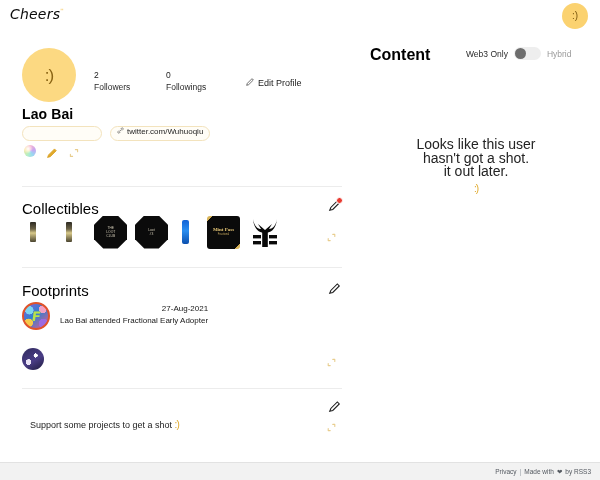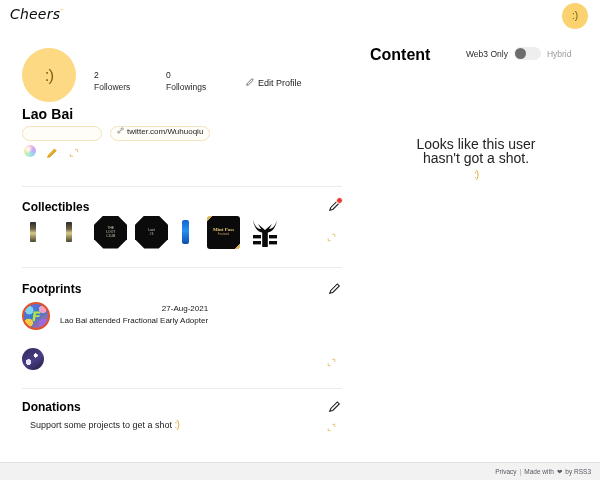--- a/index.html
+++ b/index.html
@@ -227,22 +227,22 @@
     letter-spacing: -1px;
   }
 
   
   .section {
     position: absolute;
     left: 22px;
     width: 320px;
   }
   .sec-title {
-    font-size: 12px;
-    font-weight: bold;
+    font-size: 15px;
+    font-weight: normal;
     color: #000;
   }
   .sec-divider {
     position: absolute;
     left: 22px;
     width: 320px;
     height: 1px;
     background: #ececec;
   }
   .sec-edit {
@@ -493,20 +493,21 @@
     <span class="toggle-label">Web3 Only</span>
     <span class="switch">
       <span class="knob"></span>
     </span>
     <span class="toggle-label off">Hybrid</span>
   </div>
 
   <div class="empty-state">
     <div class="empty-line">Looks like this user</div>
     <div class="empty-line">hasn't got a shot.</div>
+    <div class="empty-line">it out later.</div>
     <div class="empty-smiley">:)</div>
   </div>
 
   <div class="sec-divider" style="top:186px;"></div>
   <div class="section" style="top:200px;">
     <div class="sec-title">Collectibles</div>
   </div>
   <div class="sec-edit" style="left:328px; top:198px;">
     <svg width="13" height="13" viewBox="0 0 12 12">
         <path d="M1.6 10.4l1-2.6 6-6 1.8 1.8-6 6z" fill="none" stroke="#1c1c1c" stroke-width="1"></path>
@@ -582,23 +583,20 @@
       <span class="fp-badge-inner">F</span>
     </div>
     <div class="fp-text">
       <div class="fp-line">27-Aug-2021</div>
       <div class="fp-line">Lao Bai attended Fractional Early Adopter</div>
     </div>
   </div>
   <div class="fp-badge2" style="top:348px;"></div>
 
   <div class="sec-divider" style="top:388px;"></div>
-  <div class="section" style="top:400px;">
-    <div class="sec-title">Donations</div>
-  </div>
   <div class="sec-edit" style="left:328px; top:399px;">
     <svg width="13" height="13" viewBox="0 0 12 12">
         <path d="M1.6 10.4l1-2.6 6-6 1.8 1.8-6 6z" fill="none" stroke="#1c1c1c" stroke-width="1"></path>
       </svg>
   </div>
   <div class="sec-spinner" style="left:326px; top:419px;">
     <svg width="11" height="11" viewBox="0 0 12 12">
         <path d="M9.6 2.6h-2.2M9.6 2.6v2.2M2.4 9.4h2.2M2.4 9.4V7.2" fill="none" stroke="#e8cd8e" stroke-width="1.2" stroke-linecap="round"></path>
       </svg>
   </div>

